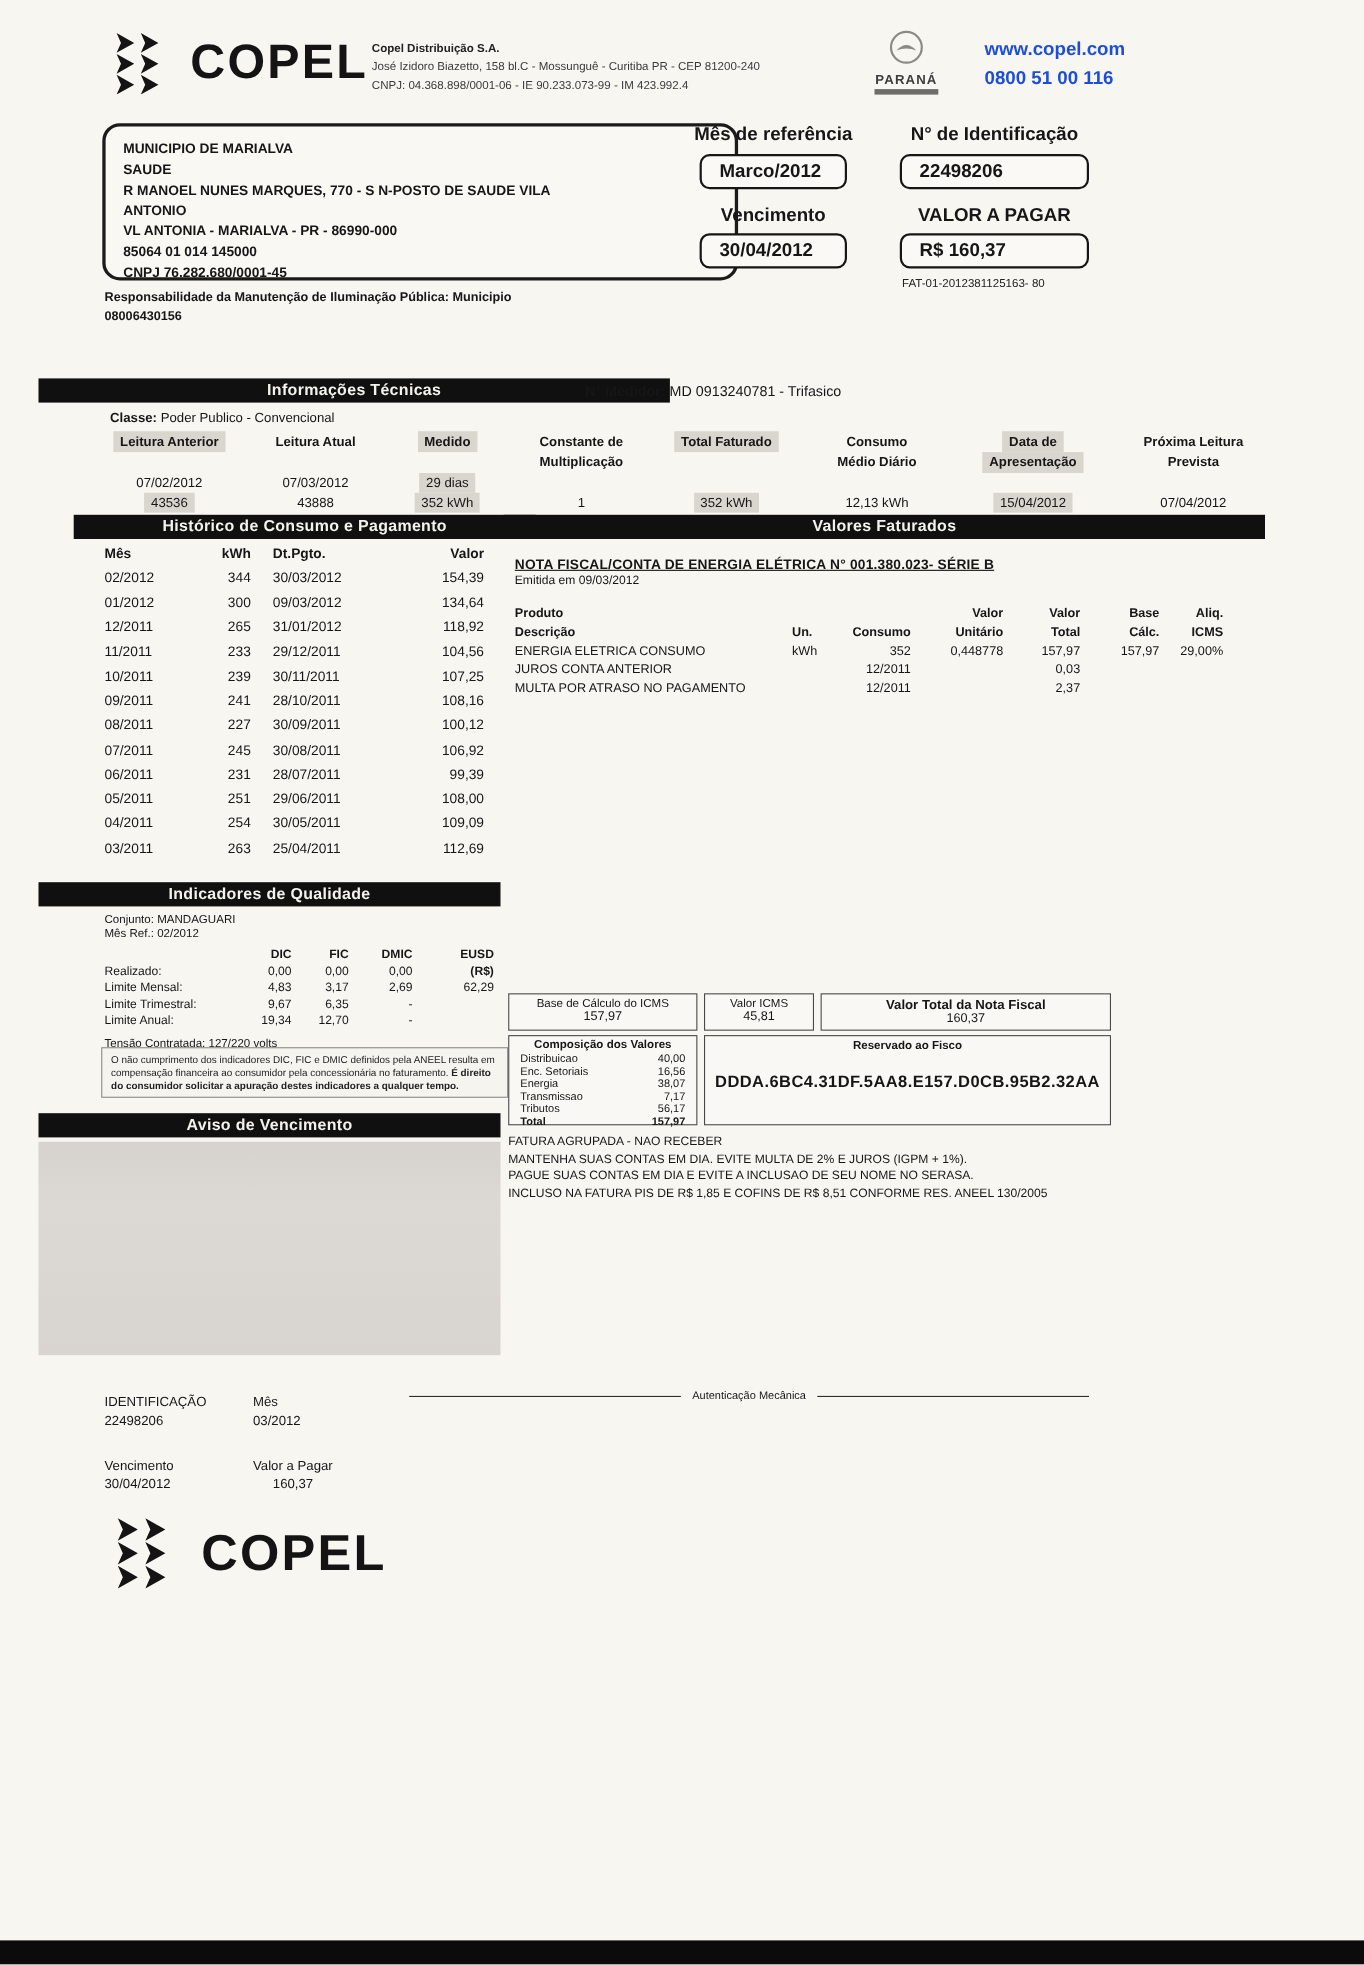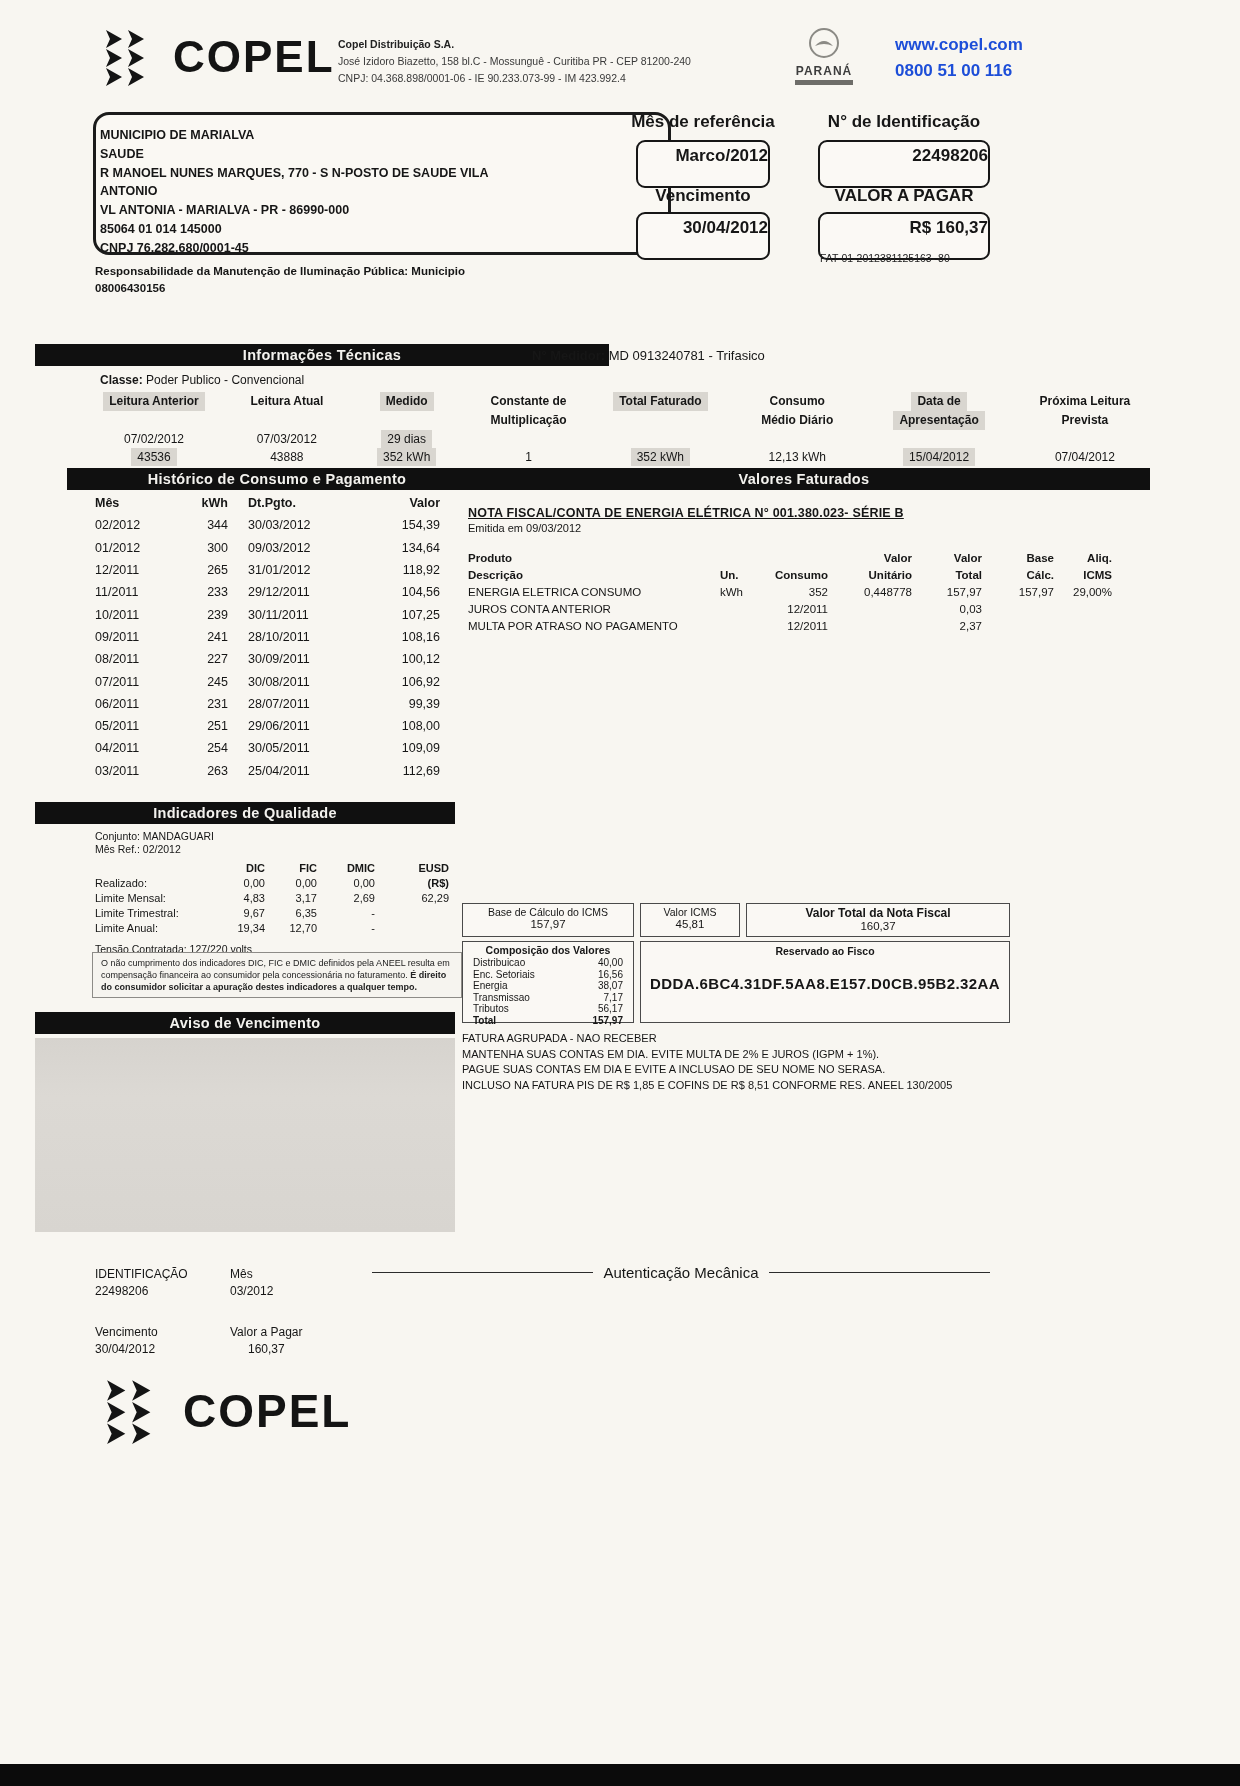--- a/index.html
+++ b/index.html
@@ -11,28 +11,28 @@
   #logo-top .logo-text { font-size:44px; font-weight:bold; letter-spacing:2px; color:#141414; }
   #company-info { position:absolute; left:338px; top:36px; font-size:10.5px; line-height:1.6; color:#3a3a3a; }
   #company-info .ci1 { font-weight:bold; color:#222; }
   #parana { position:absolute; left:782px; top:26px; width:84px; text-align:center; }
   #parana .parana-name { font-weight:bold; font-size:12px; color:#3d3d3d; letter-spacing:1px; }
   #parana .parana-bar { margin:2px auto 0; width:58px; height:5px; background:#6e6d69; }
   #contact { position:absolute; left:895px; top:32px; font-size:17px; font-weight:bold; line-height:1.55; color:#1d4ed8; }
 
   
   #customer-box { position:absolute; left:93px; top:112px; width:578px; height:143px; border:3px solid #1b1b1b;
-                  border-radius:16px; padding:11px 4px; font-size:12.5px; font-weight:bold; line-height:1.5; background:#faf8f3; }
+                  border-radius:16px; padding:11px 16px; font-size:12.5px; font-weight:bold; line-height:1.5; background:#faf8f3; }
   .sum-label { position:absolute; font-size:17px; font-weight:bold; text-align:center; }
   #ref-label   { left:626px; top:112px; width:154px; }
   #id-label    { left:810px; top:112px; width:188px; }
   #due-label   { left:626px; top:186px; width:154px; }
   #amount-label{ left:810px; top:186px; width:188px; }
-  .val-box { position:absolute; border:2.5px solid #161616; border-radius:9px; text-align:right; font-weight:bold;
-             font-size:17px; height:48px; line-height:28px; background:#fbf9f5; }
+  .val-box { position:absolute; border:2.5px solid #161616; border-radius:9px; text-align:left; font-weight:bold;
+             font-size:17px; height:32px; line-height:28px; background:#fbf9f5;padding-left:16px; }
   #ref-box   { left:636px; top:140px; width:134px; }
   #id-box    { left:818px; top:140px; width:172px; }
   #due-box   { left:636px; top:212px; width:134px; }
   #amount-box{ left:818px; top:212px; width:172px; }
   #fat-code { position:absolute; left:820px; top:252px; font-size:10.5px; color:#222; }
   #responsibility { position:absolute; left:95px; top:263px; font-size:11.5px; font-weight:bold; line-height:1.5; }
 
   
   .bar { position:absolute; background:#101010; color:#f3f2ee; font-weight:bold; font-size:14.5px; text-align:center;
          height:22px; line-height:22px; letter-spacing:.3px; }
@@ -100,21 +100,21 @@
   #fisco-box { position:absolute; left:640px; top:941px; width:370px; height:82px; border:1.5px solid #4a4a4a; background:#faf8f4; padding-top:3px; }
   #fisco-box .title { text-align:center; font-weight:bold; font-size:10.5px; }
   #fisco-box .code { text-align:center; font-weight:bold; font-size:15px; margin-top:18px; letter-spacing:.4px; }
 
   
   #messages { position:absolute; left:462px; top:1031px; font-size:11px; line-height:15.5px; }
   #aviso-blank { position:absolute; left:35px; top:1038px; width:420px; height:194px;
                  background:linear-gradient(180deg,#d6d3ce,#dcd9d4 30%,#d8d5d0); }
 
   
-  #auth { position:absolute; left:372px; top:1264px; width:618px; display:flex; align-items:center; gap:10px; font-size:15px; }
+  #auth { position:absolute; left:372px; top:1264px; width:618px; display:flex; align-items:center; gap:10px; font-size:10px; }
   .auth-line { flex:1; border-top:1.5px solid #2c2c2c; }
   #stub { position:absolute; left:95px; top:1266px; font-size:12px; line-height:17px; }
   .s-row { display:flex; }
   .s-c1 { width:135px; }
   .s-c2 { width:120px; }
   .s-gap { height:24px; }
   .s-val { padding-left:18px; }
   #logo-bottom { position:absolute; left:95px; top:1378px; display:flex; align-items:center; gap:16px; }
   #logo-bottom .logo-text { font-size:46px; font-weight:bold; letter-spacing:2px; color:#141414; }
   #bottom-strip { position:absolute; left:0; top:1764px; width:1240px; height:22px; background:#0b0b0b; }

